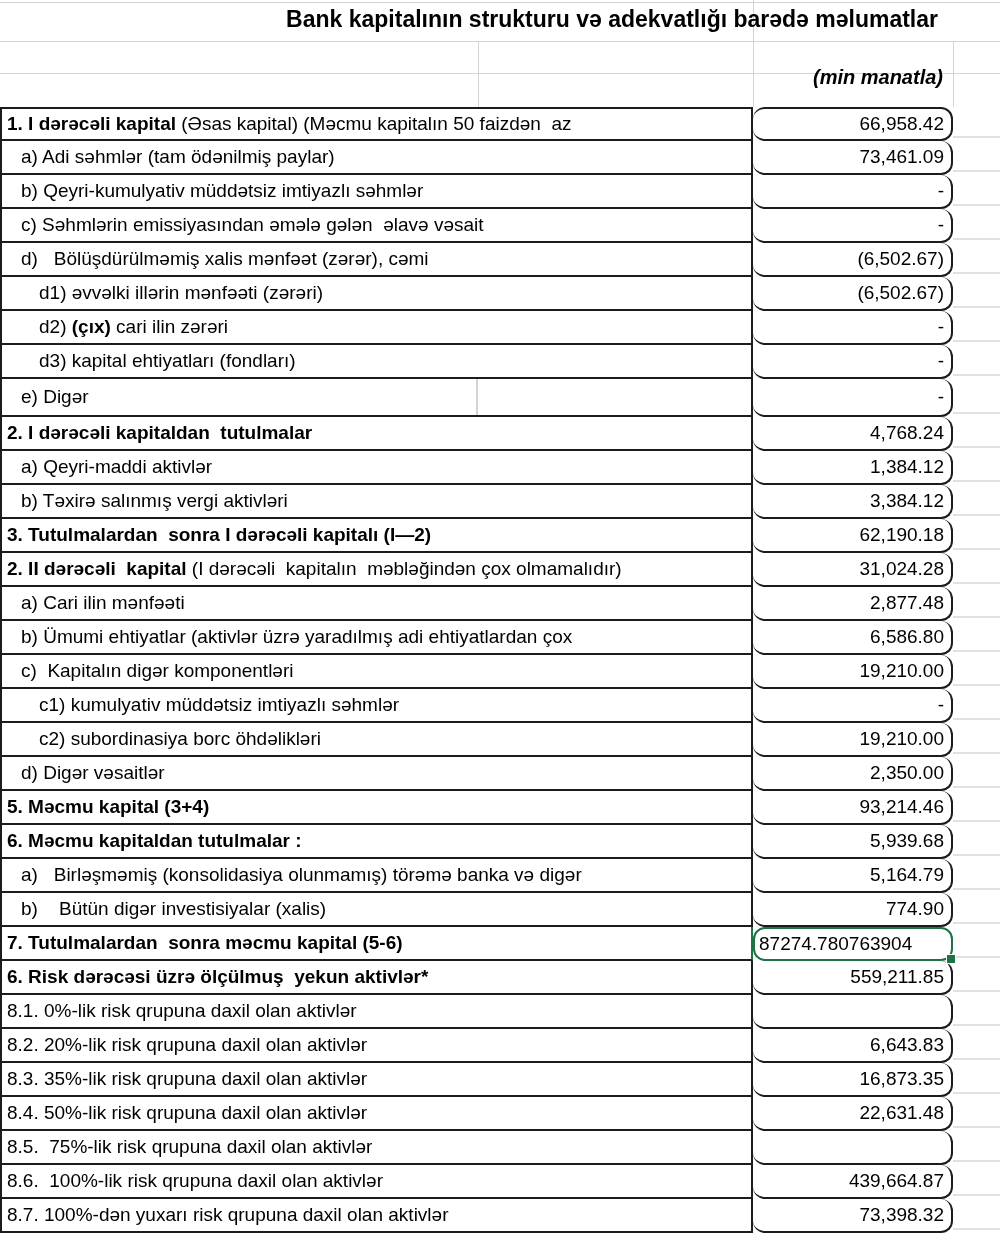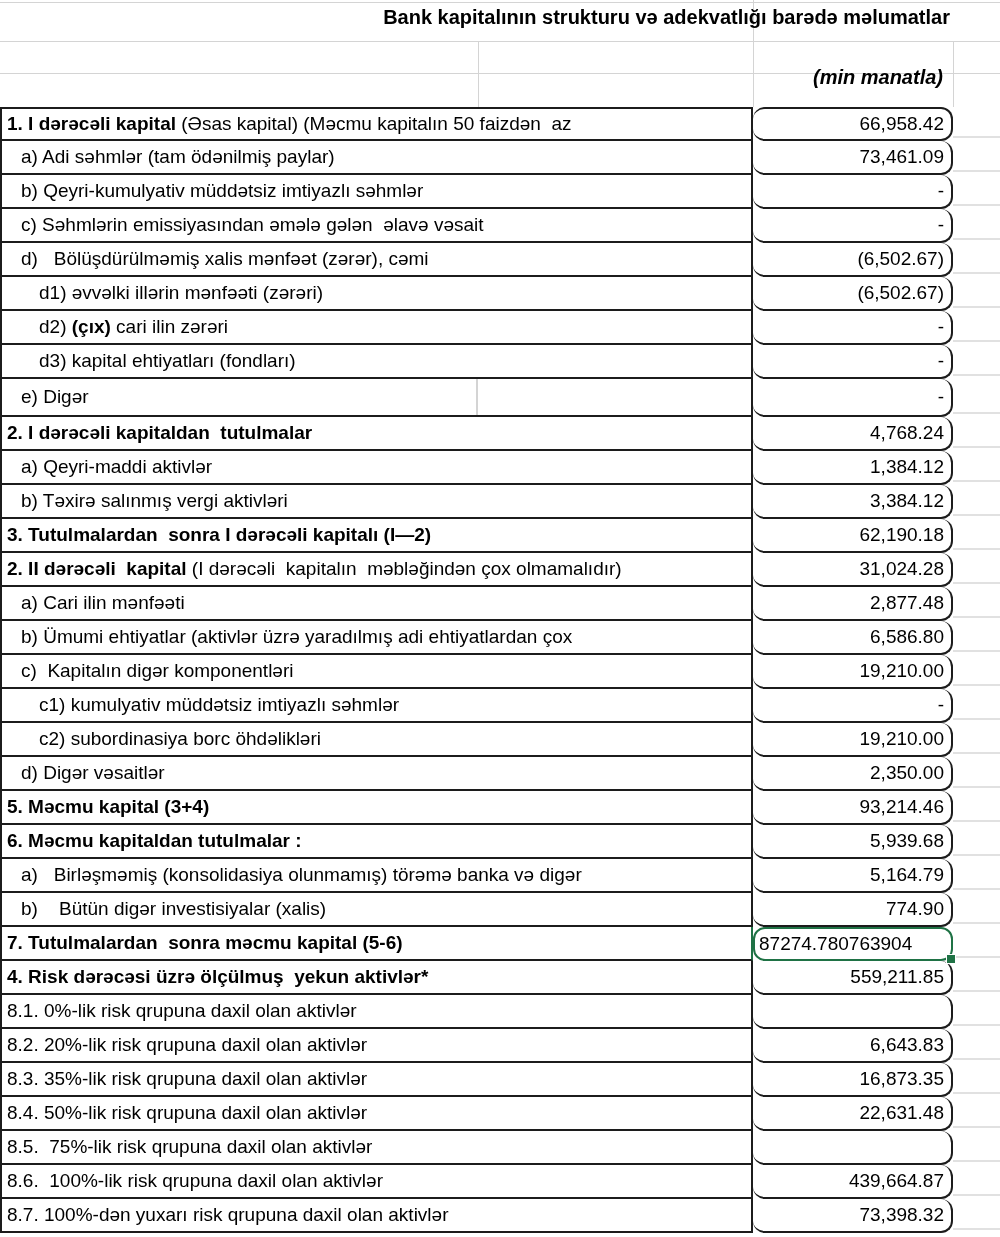--- a/index.html
+++ b/index.html
@@ -8,22 +8,22 @@
     background:#ffffff;color:#000;
     font-family:"Liberation Sans","DejaVu Sans",sans-serif;
   }
   .gridline{position:absolute;background:#d4d4d4;}
   .gl-h{height:1px;}
   .gl-v{width:1px;}
 
   
   .top-area{position:relative;height:107px;width:1000px;}
   .sheet-title{
-    position:absolute;top:6px;right:50px;
-    font-size:20px;font-weight:bold;white-space:pre;
+    position:absolute;top:6px;right:62px;
+    font-size:23px;font-weight:bold;white-space:pre;
   }
   .unit-label{
     position:absolute;top:66px;right:57px;
     font-size:20px;font-weight:bold;font-style:italic;white-space:pre;
   }
 
   
   .grid-table{position:relative;width:1000px;}
   .row{display:flex;height:34px;}
   .row.tall{height:38px;}
@@ -206,21 +206,21 @@
       <div class="cell label indent1"><span>b)    Bütün digər investisiyalar (xalis)</span></div>
       <div class="cell value">774.90</div>
       <div class="rail"></div>
     </div>
     <div class="row">
       <div class="cell label sel-left"><span class="b">7. Tutulmalardan  sonra məcmu kapital (5-6)</span></div>
       <div class="cell value selected">87274.780763904<div class="fill-handle"></div></div>
       <div class="rail"></div>
     </div>
     <div class="row">
-      <div class="cell label"><span class="b">4. Risk dərəcəsi üzrə ölçülmuş  yekun aktivlər*</span></div>
+      <div class="cell label"><span class="b">6. Risk dərəcəsi üzrə ölçülmuş  yekun aktivlər*</span></div>
       <div class="cell value">559,211.85</div>
       <div class="rail"></div>
     </div>
     <div class="row">
       <div class="cell label"><span>8.1. 0%-lik risk qrupuna daxil olan aktivlər</span></div>
       <div class="cell value"></div>
       <div class="rail"></div>
     </div>
     <div class="row">
       <div class="cell label"><span>8.2. 20%-lik risk qrupuna daxil olan aktivlər</span></div>

